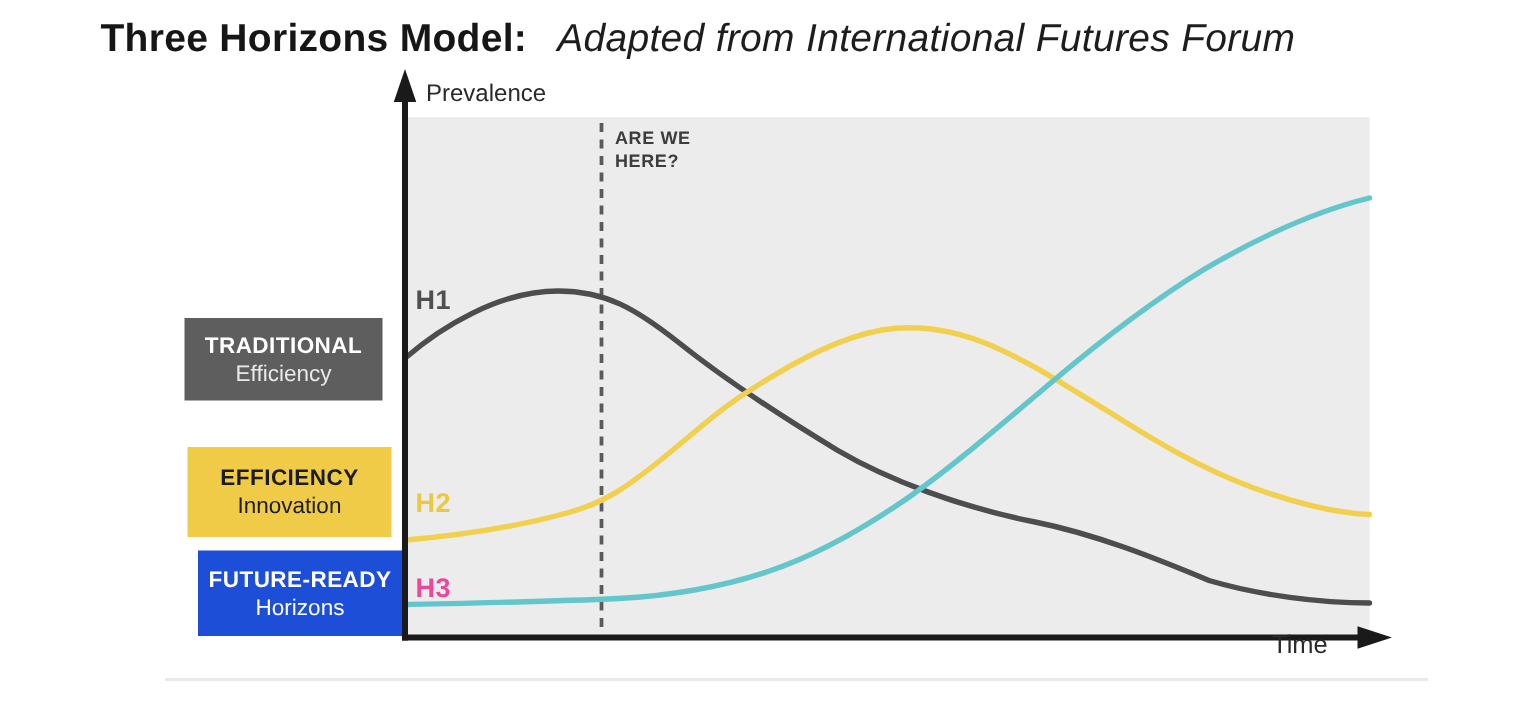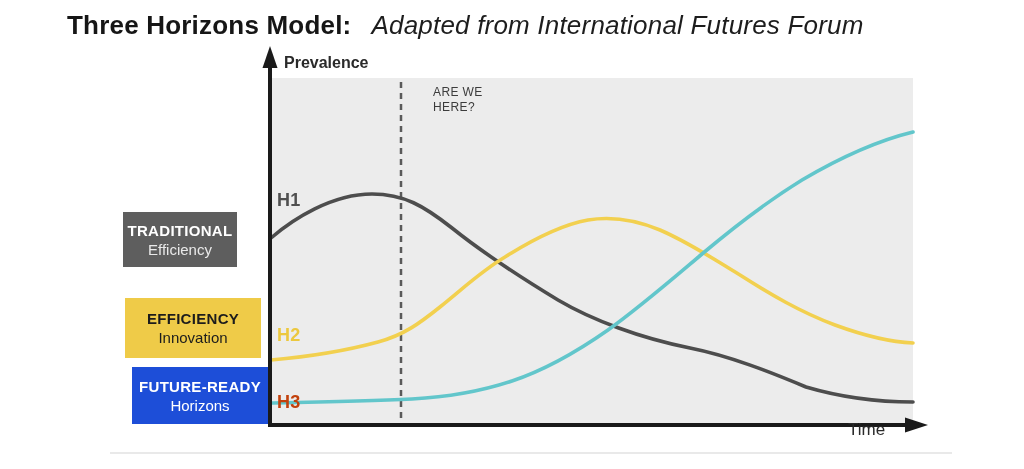--- a/index.html
+++ b/index.html
@@ -6,35 +6,35 @@
   .stage{
     position:relative;width:1024px;height:469px;background:#ffffff;
     font-family:"Liberation Sans",sans-serif;overflow:hidden;
   }
   .abs{position:absolute;}
   
   .title{left:57px;top:10px;font-size:26px;color:#161616;white-space:nowrap;letter-spacing:.2px;}
   .title .t-bold{font-weight:800;margin-left:10px;}
   .title .t-italic{font-style:italic;font-weight:500;margin-left:20px;color:#1d1d1d;}
   
-  .prevalence{left:284px;top:54px;font-size:16px;font-weight:700;color:#2a2a2a;}
+  .prevalence{left:284px;top:54px;font-size:16px;font-weight:400;color:#2a2a2a;}
   .time{left:848px;top:420px;font-size:17px;font-weight:500;color:#2a2a2a;}
   
-  .are-we-here{left:410px;top:85px;font-size:12px;font-weight:400;color:#3c3c3c;
-    line-height:15px;letter-spacing:.4px;white-space:pre-line;margin-left:23px;}
+  .are-we-here{left:410px;top:85px;font-size:12px;font-weight:700;color:#3c3c3c;
+    line-height:15px;letter-spacing:.4px;white-space:pre-line;}
   
   .hlabel{font-size:18px;font-weight:800;letter-spacing:.3px;}
   .h1-label{left:277px;top:190px;color:#4f4f4f;}
   .h2-label{left:277px;top:325px;color:#ecc83e;}
-  .h3-label{left:277px;top:392px;color:#c2410c;}
+  .h3-label{left:277px;top:382px;color:#ec4899;}
   
   .hbox{display:flex;flex-direction:column;align-items:center;justify-content:center;text-align:center;}
   .hbox .l1{font-size:15px;font-weight:700;letter-spacing:.3px;line-height:19px;}
   .hbox .l2{font-size:15px;font-weight:400;line-height:19px;}
-  .box-h1{left:123px;top:212px;width:114px;height:55px;background:#5e5e5e;}
+  .box-h1{left:123px;top:212px;width:132px;height:55px;background:#5e5e5e;}
   .box-h1 .l1{color:#ffffff;}
   .box-h1 .l2{color:#e9e9e9;}
   .box-h2{left:125px;top:298px;width:136px;height:60px;background:#efcb48;}
   .box-h2 .l1,.box-h2 .l2{color:#1c1c1c;}
   .box-h3{left:132px;top:367px;width:136px;height:57px;background:#1d4ed8;}
   .box-h3 .l1,.box-h3 .l2{color:#ffffff;}
   
   .divider{left:110px;top:452px;width:842px;height:2px;background:#e9e9e9;}
   svg{position:absolute;left:0;top:0;}
 </style>

